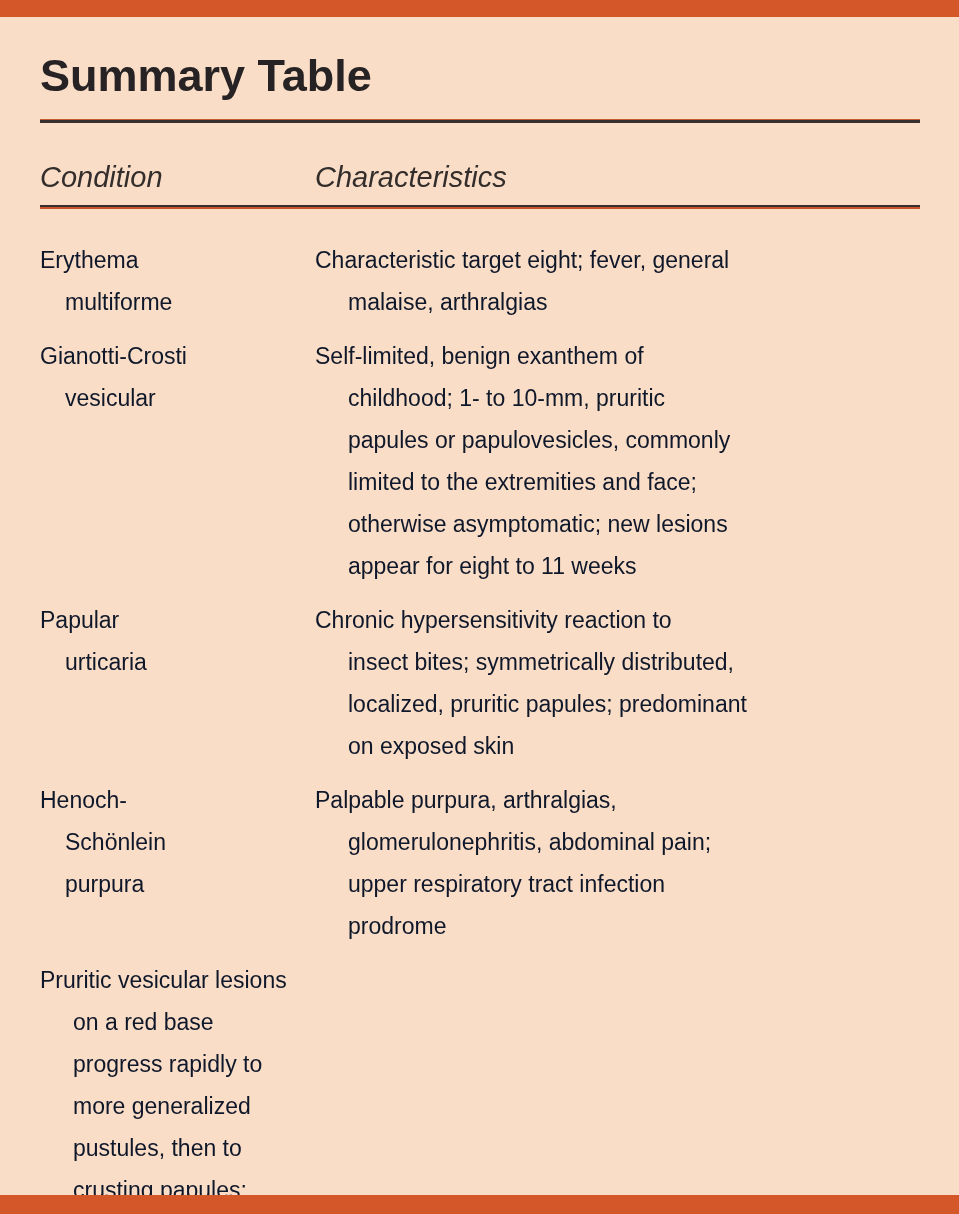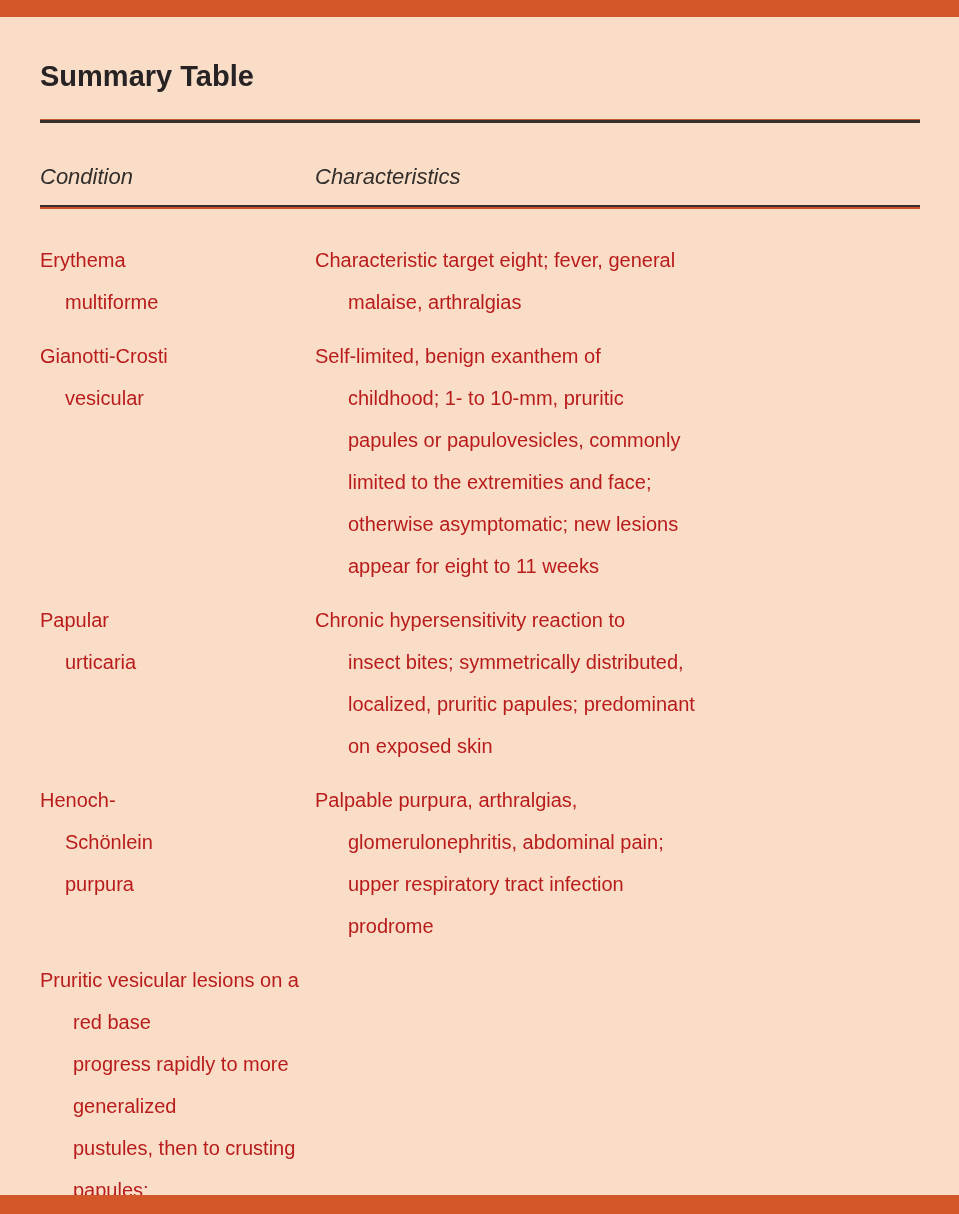--- a/index.html
+++ b/index.html
@@ -28,65 +28,65 @@
 
   .content {
     position: absolute;
     top: 17px;
     left: 40px;
     width: 880px;
   }
 
   .doc-title {
     margin: 36px 0 0 0;
-    font-size: 29px;
+    font-size: 45px;
     line-height: 46px;
     font-weight: bold;
     color: #272223;
     letter-spacing: 0px;
   }
 
   .title-rule {
     margin-top: 20px;
     height: 4px;
     background: linear-gradient(to bottom, #c75b2f 0 1px, #37302e 1px 4px);
   }
 
   .col-grid {
     display: grid;
     grid-template-columns: 275px 1fr;
   }
 
   .header-row {
     padding-top: 36px;
     font-style: italic;
-    font-size: 22px;
+    font-size: 29px;
     line-height: 36px;
     color: #332d2b;
   }
 
   .header-rule {
     margin-top: 10px;
     height: 4px;
     background: linear-gradient(to bottom, #37302e 0 2px, #c8512a 2px 4px);
   }
 
   .rows {
     padding-top: 30px;
   }
 
   .table-row {
     margin-bottom: 12px;
   }
 
   .cell {
-    font-size: 20px;
+    font-size: 23px;
     line-height: 42px;
     white-space: pre-line;
-    color: #b91c1c;
+    color: #0f172a;
   }
   .cell.condition {
     padding-left: 25px;
     text-indent: -25px;
     padding-right: 20px;
   }
   .cell.characteristics {
     padding-left: 33px;
     text-indent: -33px;
   }

